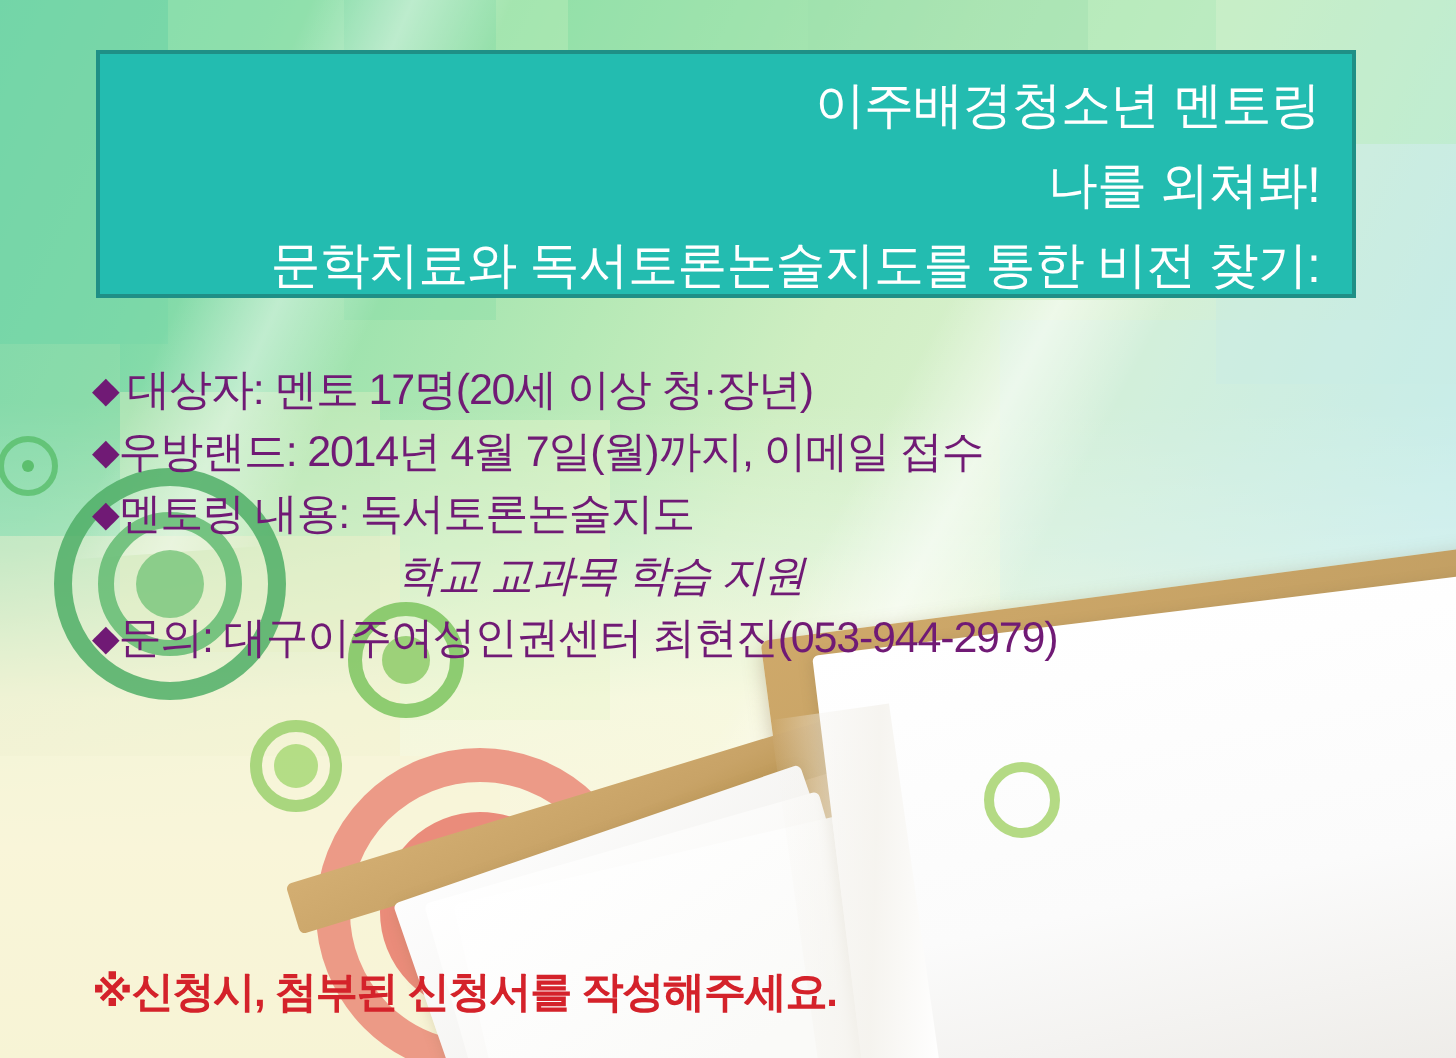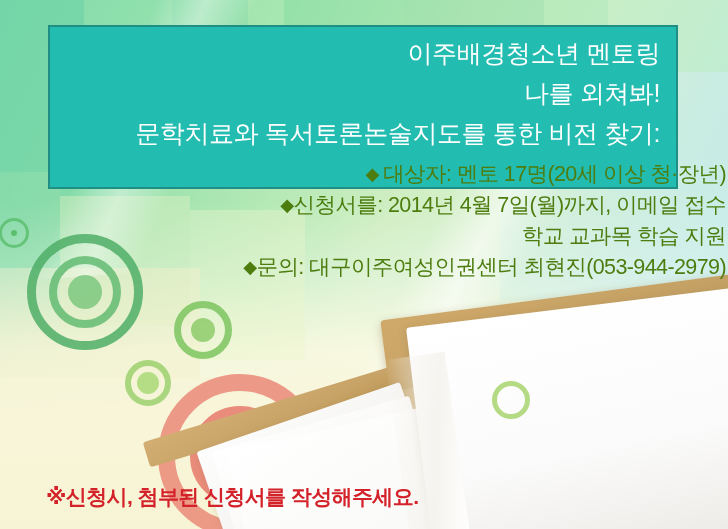--- a/index.html
+++ b/index.html
@@ -92,53 +92,52 @@
   }
   .book-edge{
     position:absolute;left:140px;top:398px;width:300px;height:26px;
     background:linear-gradient(170deg,#d3ae72 0%,#c8a367 60%,#b8934f 100%);
     transform:rotate(-17deg);
     border-radius:3px;
   }
 
   
   #title-box{
-    position:absolute;left:48px;top:25px;width:630px;height:164px;
+    position:absolute;left:48px;top:25px;width:630px;height:124px;
     background:#23bcb0;
     border:2px solid #1f8f86;
     box-sizing:border-box;
     padding:6px 16px 0 0;
   }
   #title-box .tline{
     color:#ffffff;
     text-align:right;
     font-size:25px;
     line-height:40px;
     letter-spacing:-0.4px;
     white-space:nowrap;
     font-weight:400;
   }
 
   
   #body-text{
-    position:absolute;left:46px;top:159px;width:680px;
-    color:#4d7c0f;
-    text-align:right;
+    position:absolute;left:46px;top:180px;width:680px;
+    color:#701a75;
   }
   .bline{
     font-size:21.5px;
     line-height:31px;
     letter-spacing:-0.6px;
     white-space:nowrap;
     position:relative;
   }
   .bullet{font-size:18px;vertical-align:1px;}
   .ind-0{padding-left:0px;}
   .ind-1{padding-left:110px;}
-  .ind-2{padding-left:152px;}
+  .ind-2{padding-left:152px;font-style:italic;}
   .notice{
     position:absolute;left:46px;top:483px;
     font-size:21px;line-height:28px;
     color:#d4222a;font-weight:bold;letter-spacing:-0.6px;
     white-space:nowrap;
   }
 </style>
 </head>
 <body>
 
@@ -195,20 +194,21 @@
     </div>
 
   <div id="title-box">
     <div class="tline">이주배경청소년 멘토링</div>
     <div class="tline">나를 외쳐봐!</div>
     <div class="tline">문학치료와 독서토론논술지도를 통한 비전 찾기:</div>
   </div>
 
   <div id="body-text">
       <div class="bline ind-0"><span class="bullet">◆ </span><span>대상자: 멘토 17명(20세 이상 청·장년)</span></div>
-      <div class="bline ind-0"><span class="bullet">◆</span><span>신청서를: 2014년 4월 7일(월)까지, 이메일 접수</span></div>
+      <div class="bline ind-0"><span class="bullet">◆</span><span>우방랜드: 2014년 4월 7일(월)까지, 이메일 접수</span></div>
+      <div class="bline ind-0"><span class="bullet">◆</span><span>멘토링 내용: 독서토론논술지도</span></div>
       <div class="bline ind-2"><span>학교 교과목 학습 지원</span></div>
       <div class="bline ind-0"><span class="bullet">◆</span><span>문의: 대구이주여성인권센터 최현진(053-944-2979)</span></div>
     </div>
 
   <div class="notice">※신청시, 첨부된 신청서를 작성해주세요.</div>
 
 </div>
 
 </body></html>

